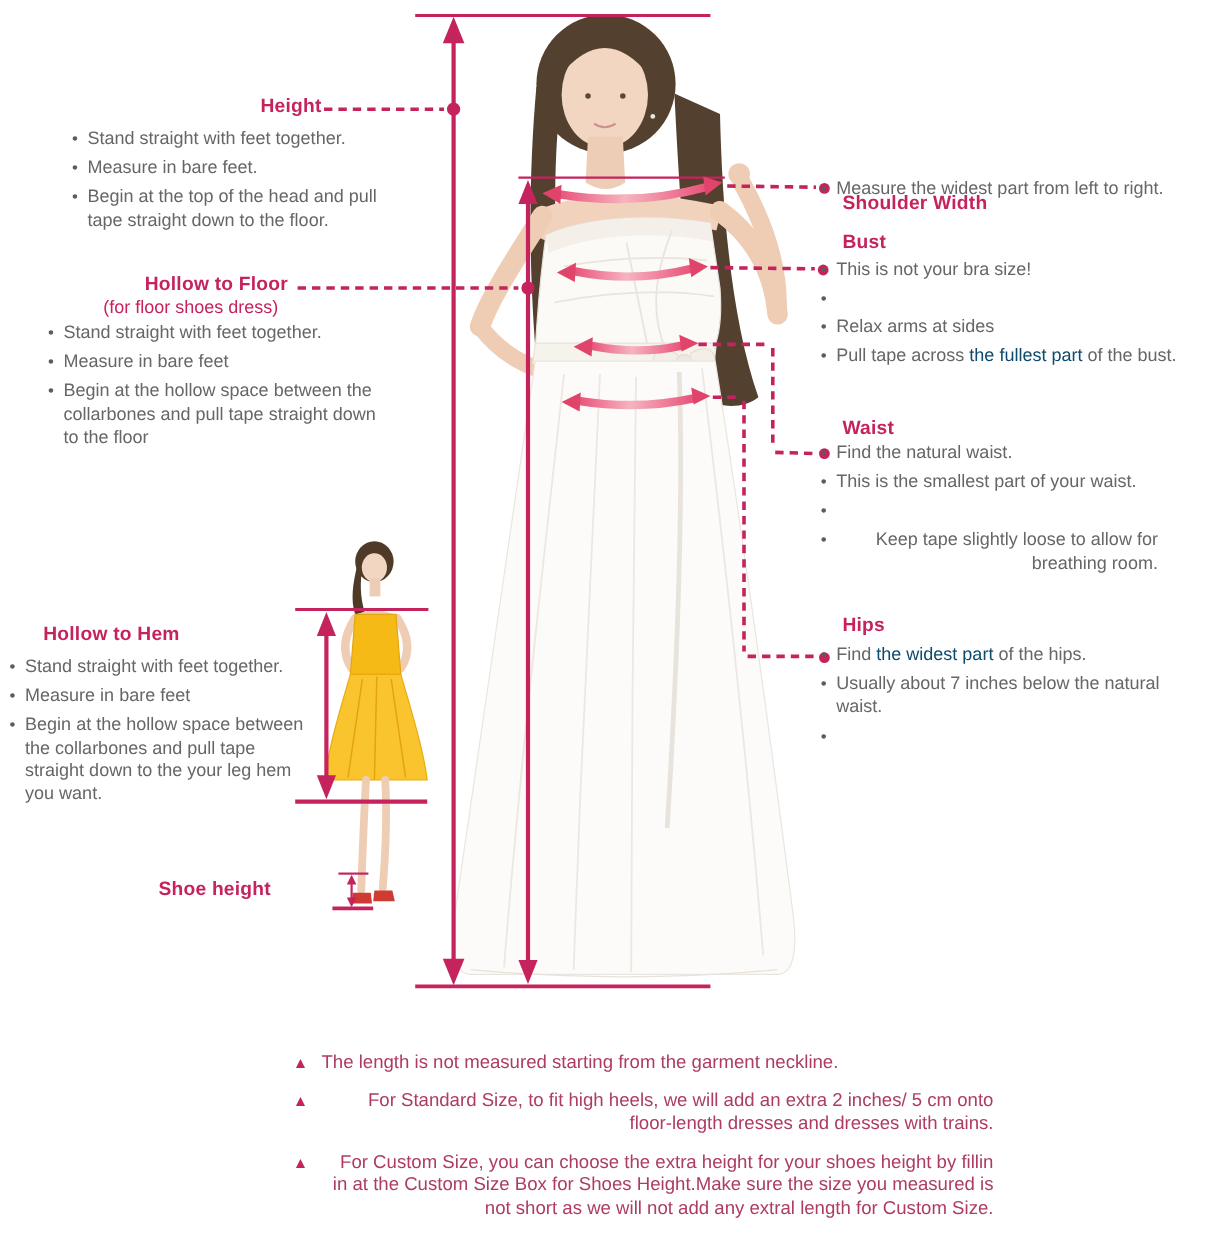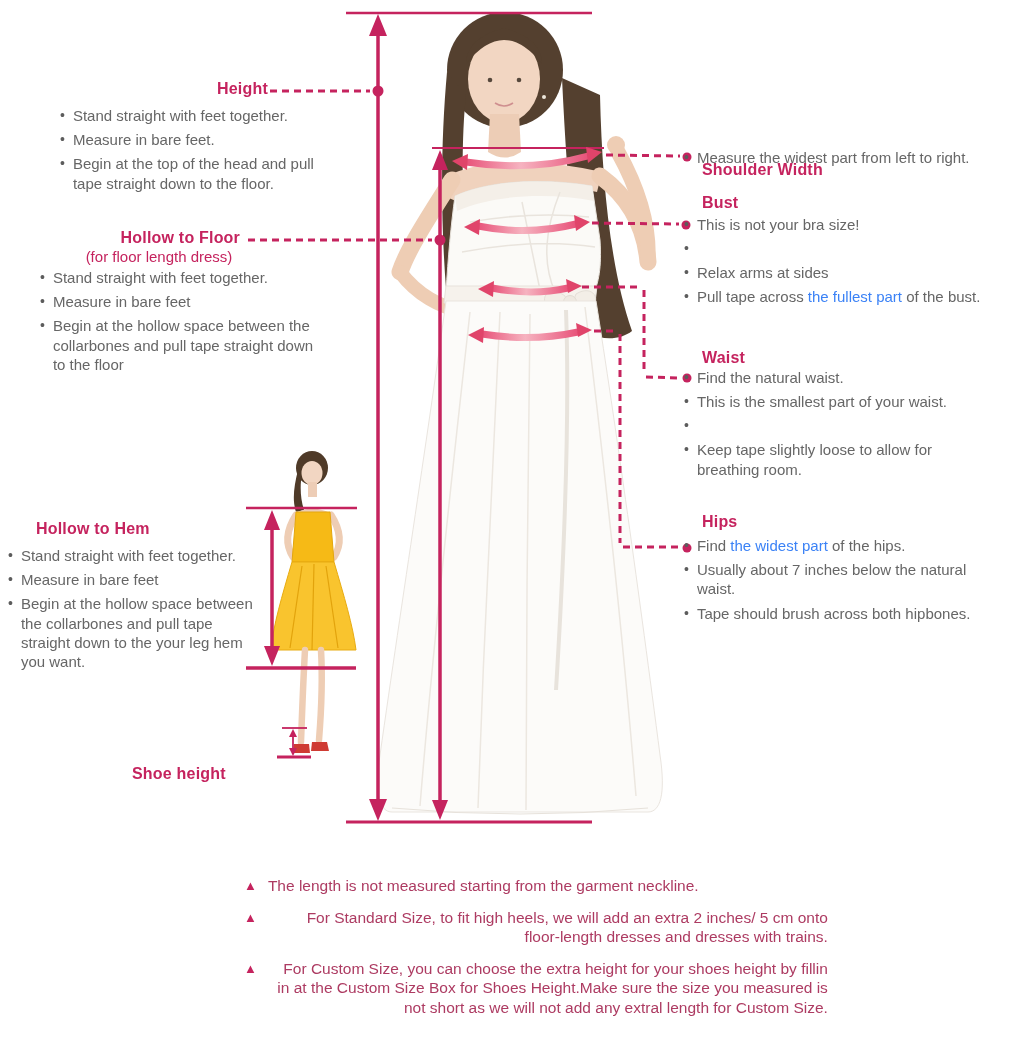--- a/index.html
+++ b/index.html
@@ -7,23 +7,23 @@
     position:relative;width:1015px;height:1039px;background:#ffffff;overflow:hidden;
     font-family:"Liberation Sans", sans-serif;
   }
   .abs{position:absolute;}
   .sec-title{color:#c5235e;font-weight:bold;font-size:16px;line-height:22px;letter-spacing:.2px;}
   .sec-sub{color:#c5235e;font-size:15px;line-height:16px;}
   .bullets{color:#666666;font-size:15px;line-height:19.2px;}
   .b{display:flex;gap:8px;margin-bottom:5px;align-items:flex-start;}
   .dot{color:#5c5c5c;font-size:14px;line-height:19px;flex:0 0 auto;}
   .bt{display:inline-block;}
-  .hl{color:#3b82f6;text-align:center;}
+  .hl{color:#0c4a6e;text-align:center;}
   .w280{display:inline-block;max-width:280px;}
-  .w268{display:inline-block;max-width:268px;}
+  .w268{display:inline-block;max-width:268px;text-align:right;}
   .w292{display:inline-block;max-width:292px;}
   .footnotes{color:#ad3b62;font-size:15.5px;line-height:19.5px;}
   .fn{display:flex;gap:11px;margin-bottom:12px;align-items:flex-start;}
   .tri{color:#c5235e;font-size:13px;line-height:19px;flex:0 0 auto;}
   .ft{display:inline-block;max-width:560px;text-align:right;}
   svg{display:block;}
 </style>
 </head>
 <body>
 
@@ -191,21 +191,21 @@
       <span class="dot">•</span>
       <span class="bt">Measure in bare feet.</span>
     </div>
     <div class="b">
       <span class="dot">•</span>
       <span class="bt">Begin at the top of the head and pull tape straight down to the floor.</span>
     </div>
   </div>
 
   <div class="abs sec-title" style="left:70px;top:227px;width:170px;text-align:right;">Hollow to Floor</div>
-  <div class="abs sec-sub" style="left:70px;top:249px;width:178px;text-align:center;">(for floor length dress)</div>
+  <div class="abs sec-sub" style="left:70px;top:249px;width:178px;text-align:center;">(for floor shoes dress)</div>
   <div class="abs bullets" style="left:40px;top:268px;width:276px;">
     <div class="b">
       <span class="dot">•</span>
       <span class="bt">Stand straight with feet together.</span>
     </div>
     <div class="b">
       <span class="dot">•</span>
       <span class="bt">Measure in bare feet</span>
     </div>
     <div class="b">
@@ -223,21 +223,21 @@
     <div class="b">
       <span class="dot">•</span>
       <span class="bt">Measure in bare feet</span>
     </div>
     <div class="b">
       <span class="dot">•</span>
       <span class="bt">Begin at the hollow space between the collarbones and pull tape straight down to the your leg hem  you want.</span>
     </div>
   </div>
 
-  <div class="abs sec-title" style="left:132px;top:731px;width:160px;margin-top:32px;">Shoe height</div>
+  <div class="abs sec-title" style="left:132px;top:731px;width:160px;">Shoe height</div>
 
   <div class="abs sec-title" style="left:702px;top:127px;width:220px;margin-top:32px;">Shoulder Width</div>
   <div class="abs bullets" style="left:684px;top:148px;width:326px;">
     <div class="b">
       <span class="dot">•</span>
       <span class="bt"><span>Measure the widest part from left to right.</span><span class="hl"></span><span></span></span>
     </div>
   </div>
 
   <div class="abs sec-title" style="left:702px;top:192px;width:120px;">Bust</div>
@@ -283,21 +283,20 @@
     <div class="b">
       <span class="dot">•</span>
       <span class="bt"><span>Find </span><span class="hl">the widest part</span><span> of the hips.</span></span>
     </div>
     <div class="b">
       <span class="dot">•</span>
       <span class="bt w292">Usually about 7 inches below the natural waist.</span>
     </div>
     <div class="b">
       <span class="dot">•</span>
-      <span class="bt">Tape should brush across both hipbones.</span>
     </div>
   </div>
 
   <div class="abs footnotes" style="left:244px;top:876px;width:640px;">
     <div class="fn">
       <span class="tri">▲</span>
       <span class="ft">The length is not measured starting from the garment neckline.</span>
     </div>
     <div class="fn">
       <span class="tri">▲</span>

